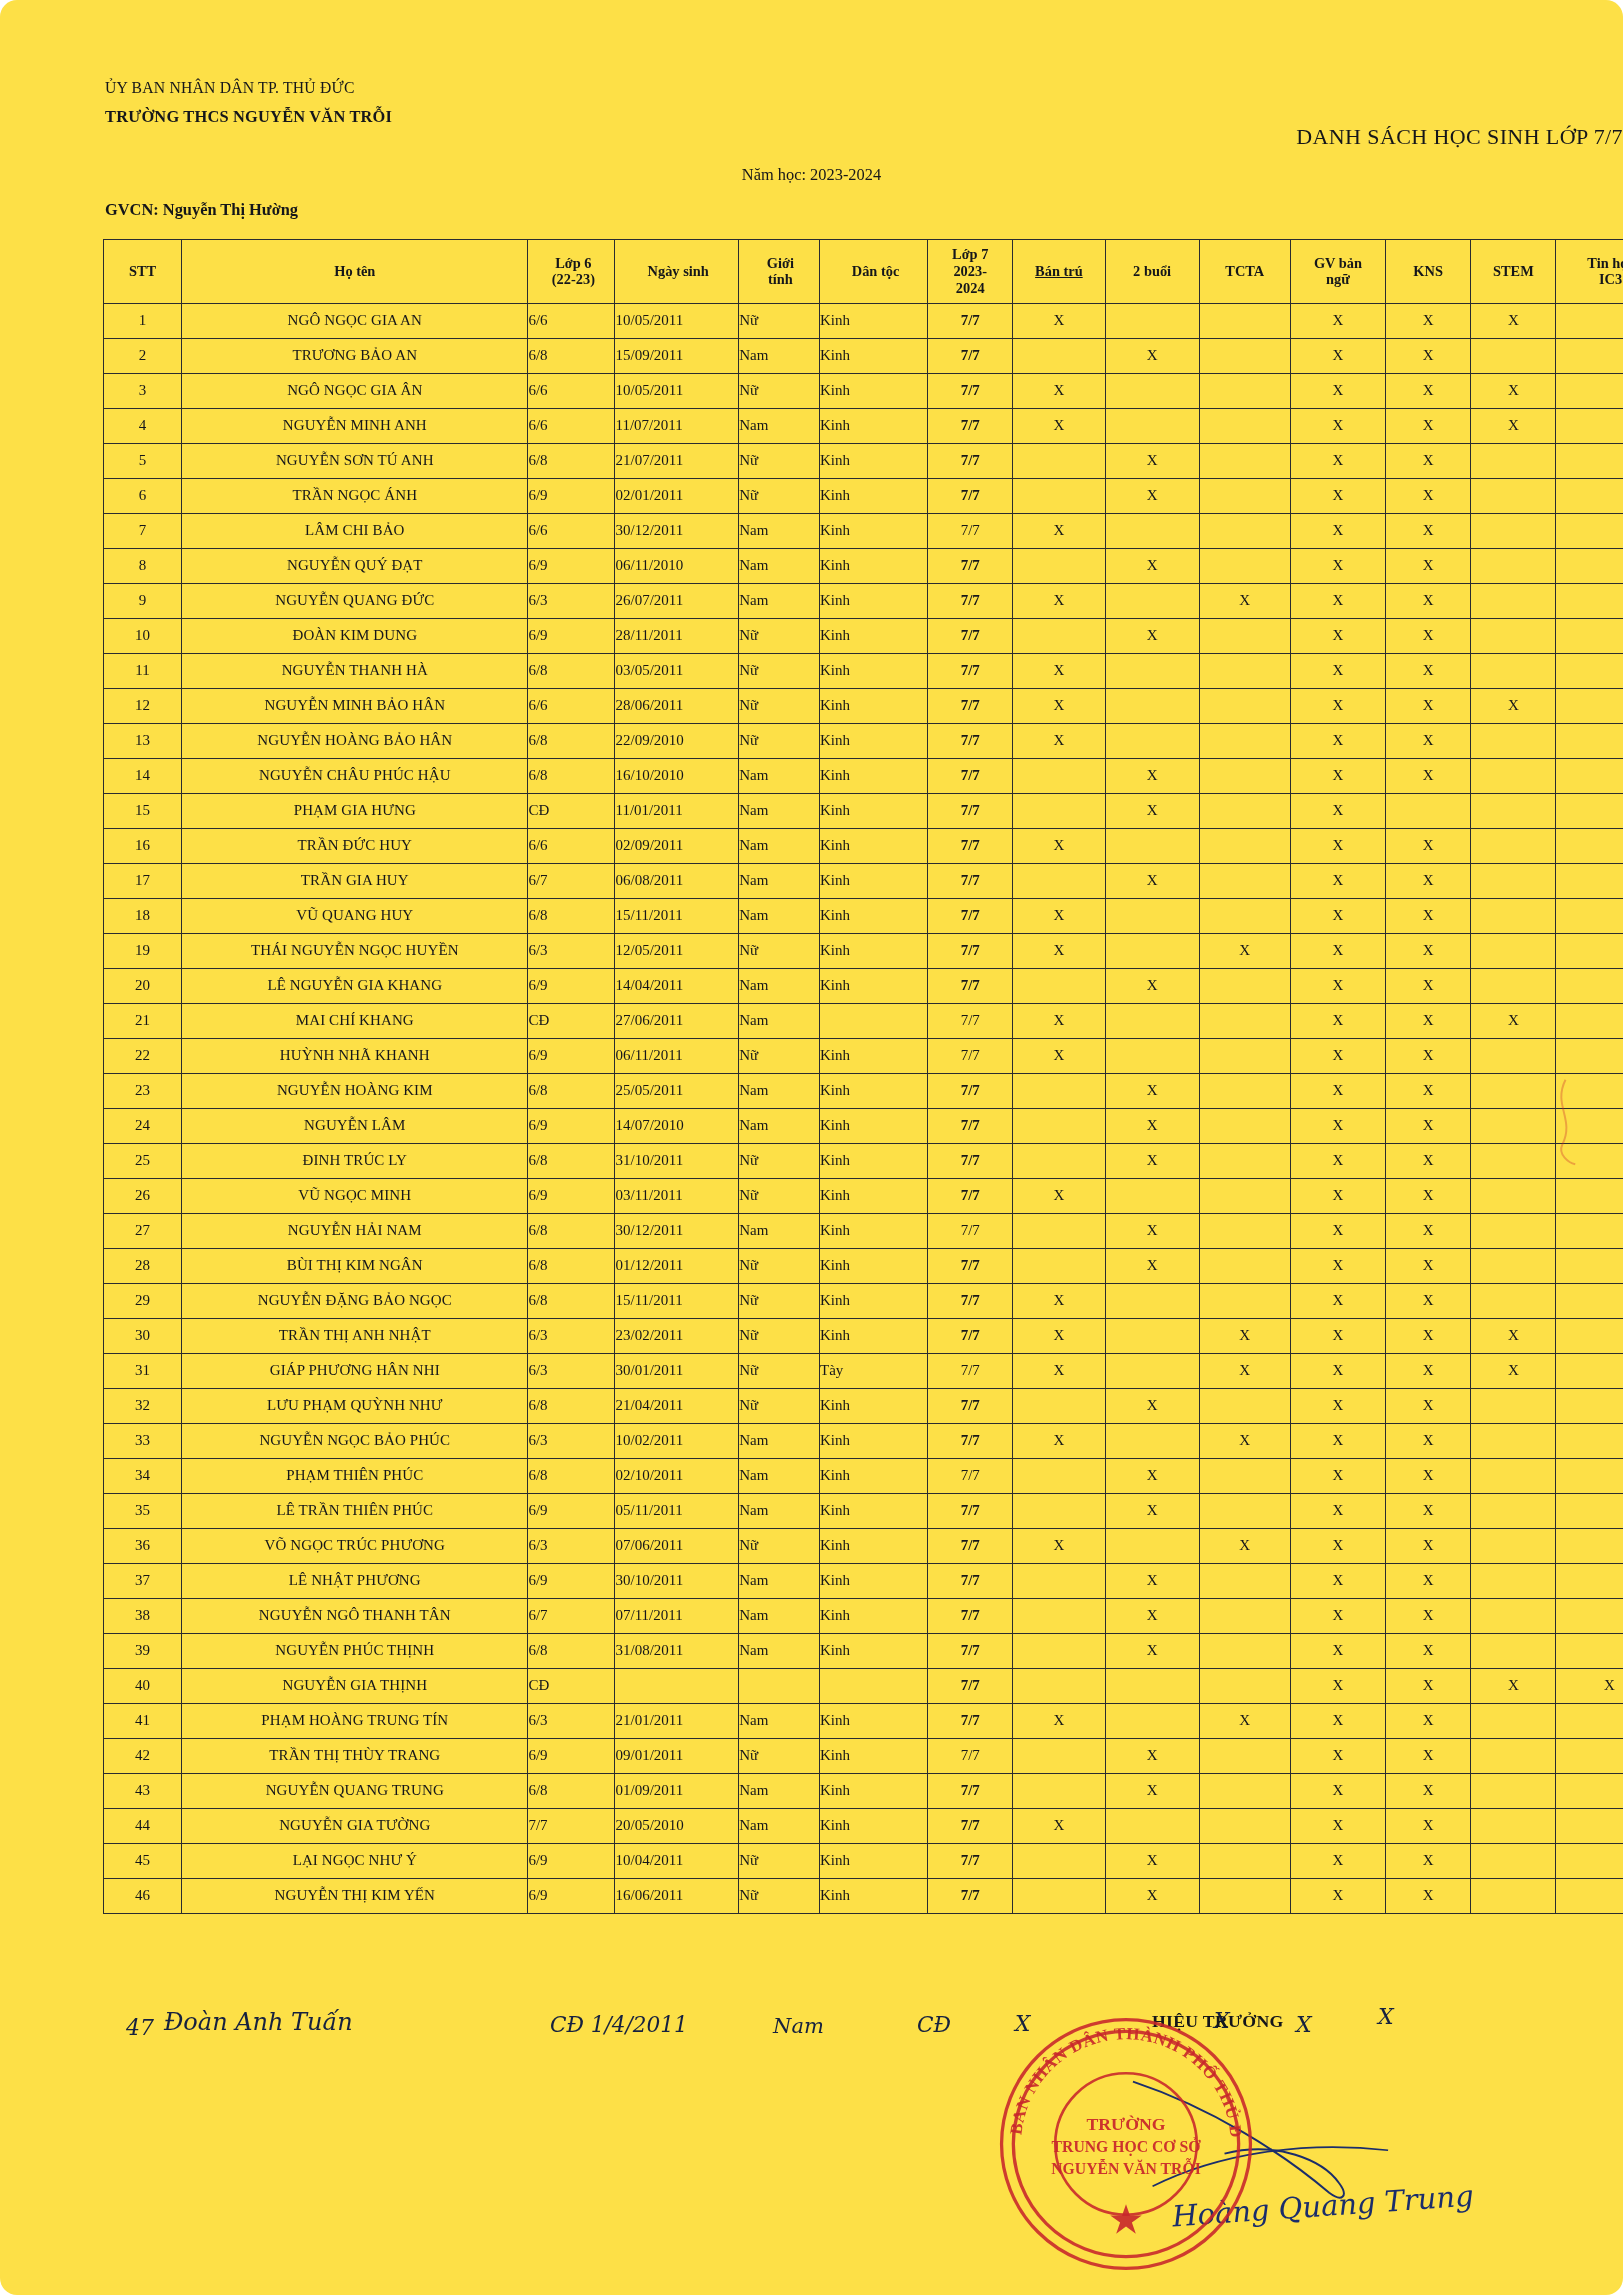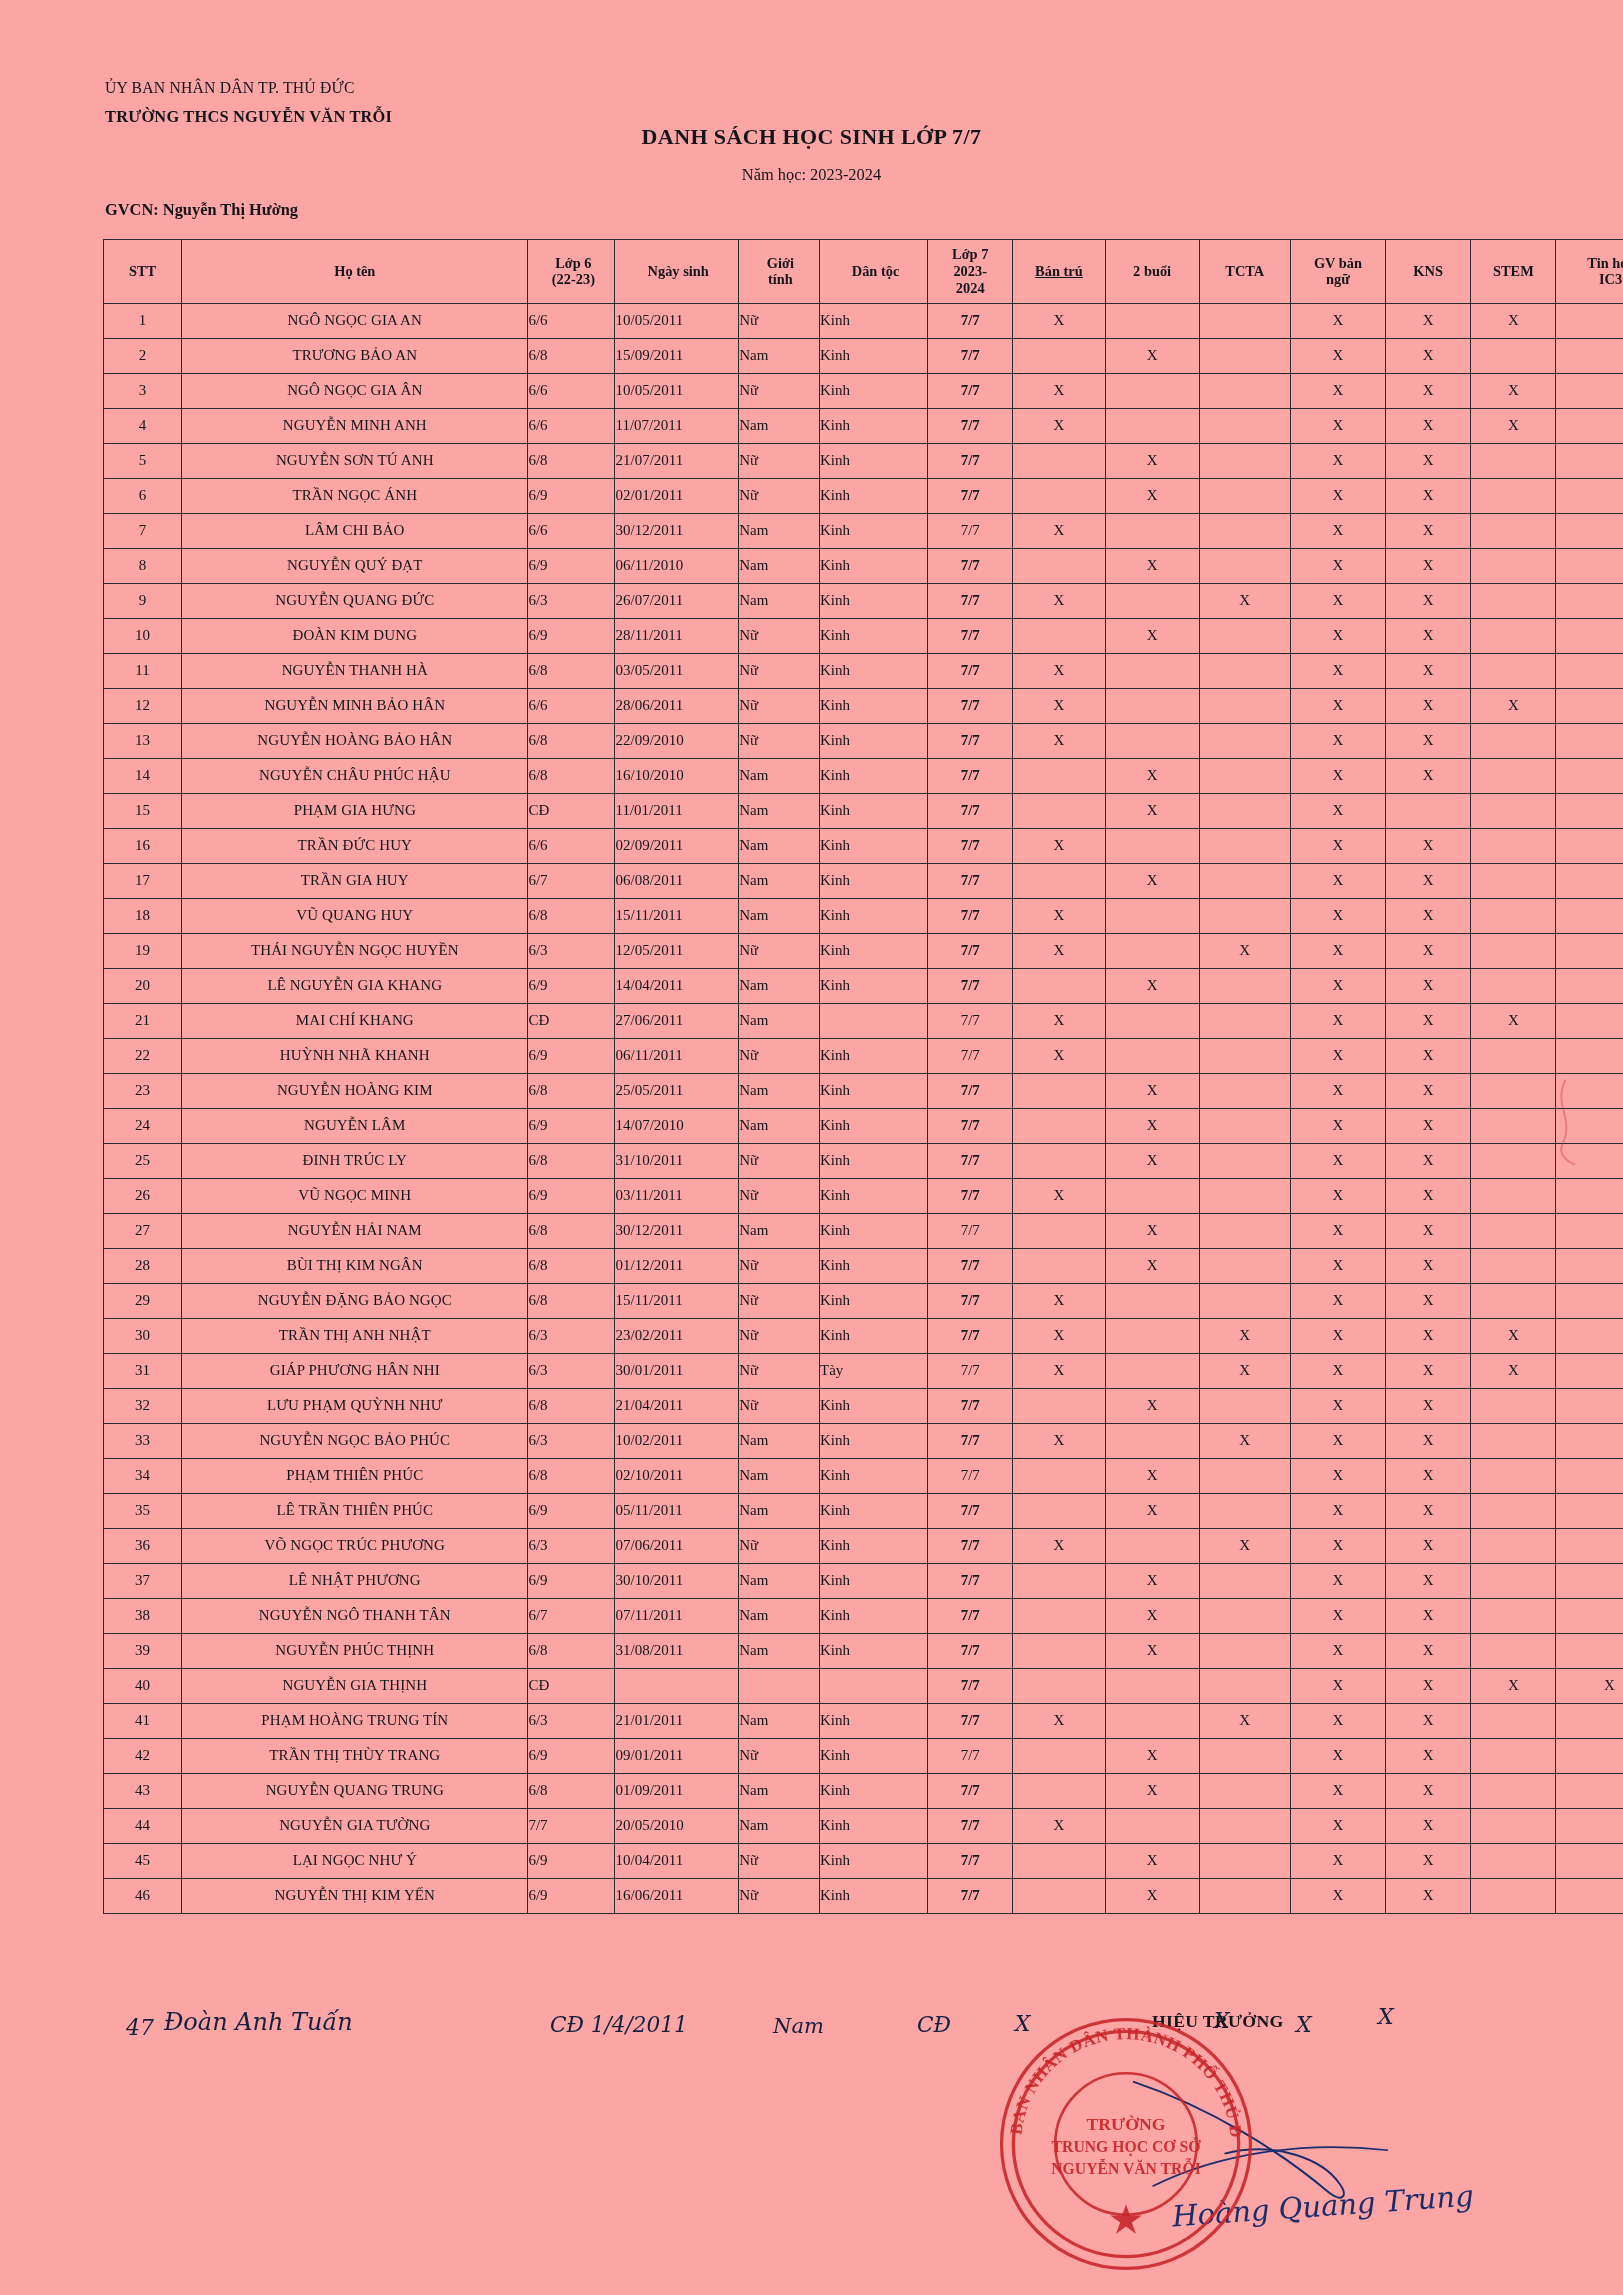--- a/index.html
+++ b/index.html
@@ -11,21 +11,22 @@
     width: 1623px;
     height: 2295px;
     font-family: "Liberation Serif", serif;
     color: #15161a;
     position: relative;
     overflow: hidden;
   }
   .page {
     position: absolute;
     inset: 0;
-    background: #fca5a5;
+    background: #fde047;
+    border-radius: 17px;
   }
 
   
   .header-block {
     position: absolute;
     left: 105px;
     top: 77px;
     width: 458px;
   }
   .org-line1 {
@@ -43,22 +44,23 @@
   }
   .title-block {
     position: absolute;
     left: 0;
     right: 0;
     top: 124px;
     text-align: center;
   }
   .doc-title {
     font-size: 22px;
-    font-weight: bold;
+    font-weight: normal;
     letter-spacing: 0.4px;
+    text-align: right;
   }
   .doc-subtitle {
     font-size: 16.4px;
     margin-top: 15px;
   }
   .gvcn {
     position: absolute;
     left: 105px;
     top: 200px;
     font-size: 16.4px;

